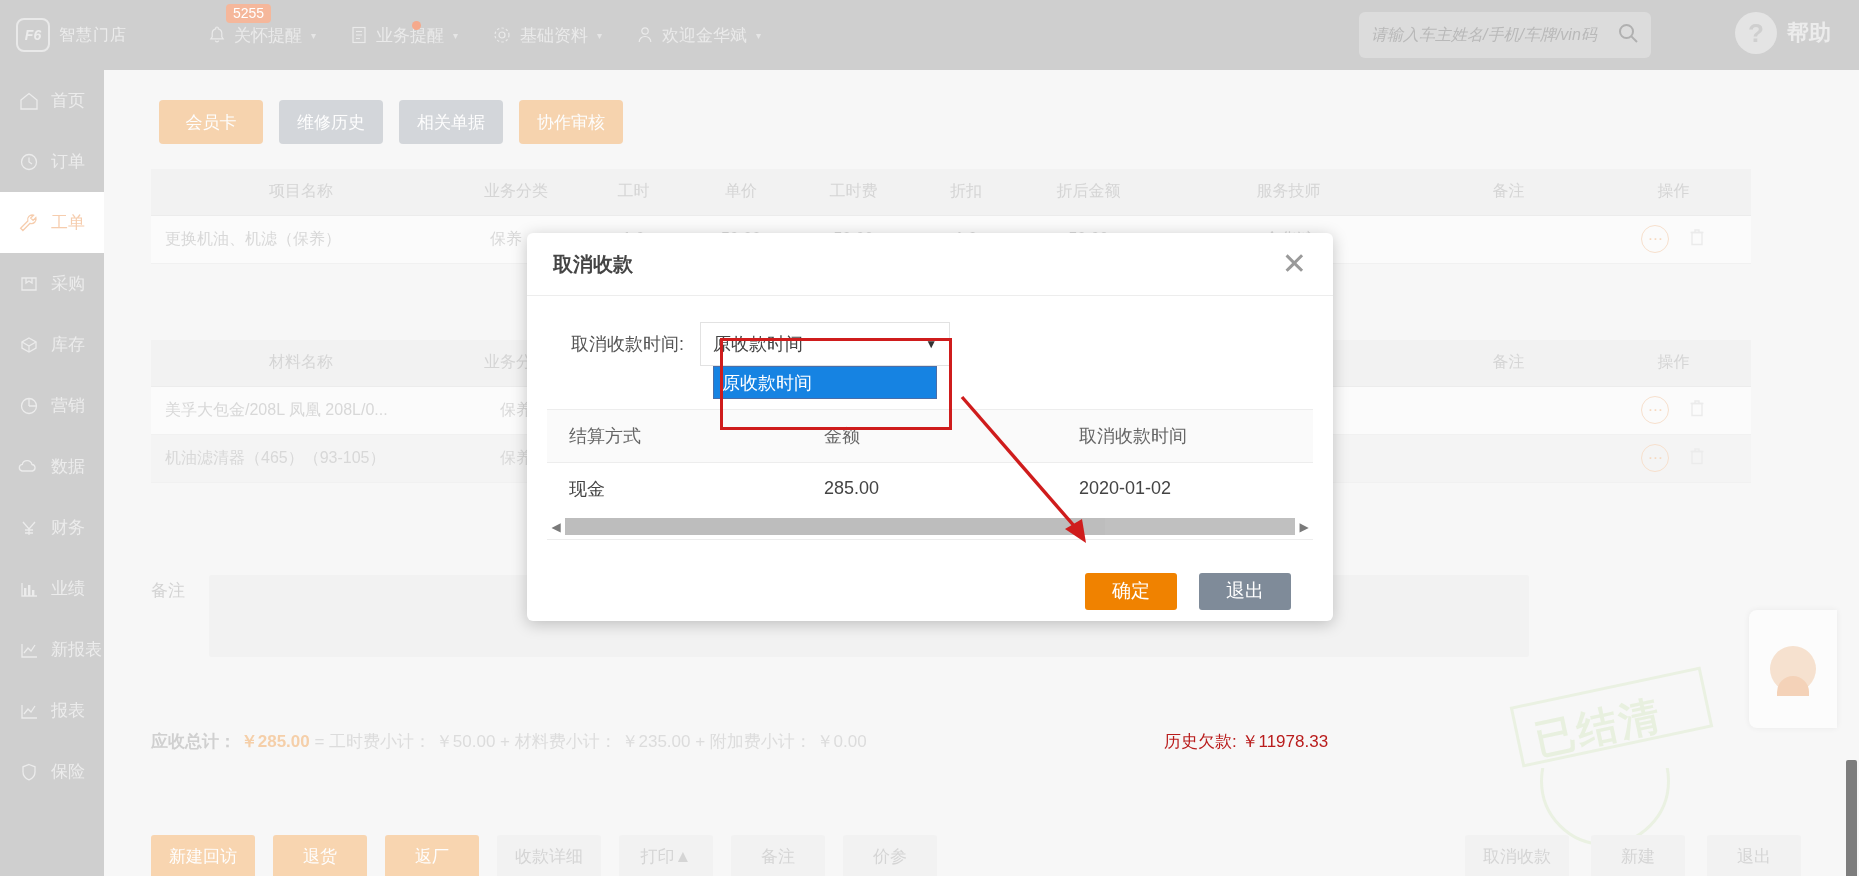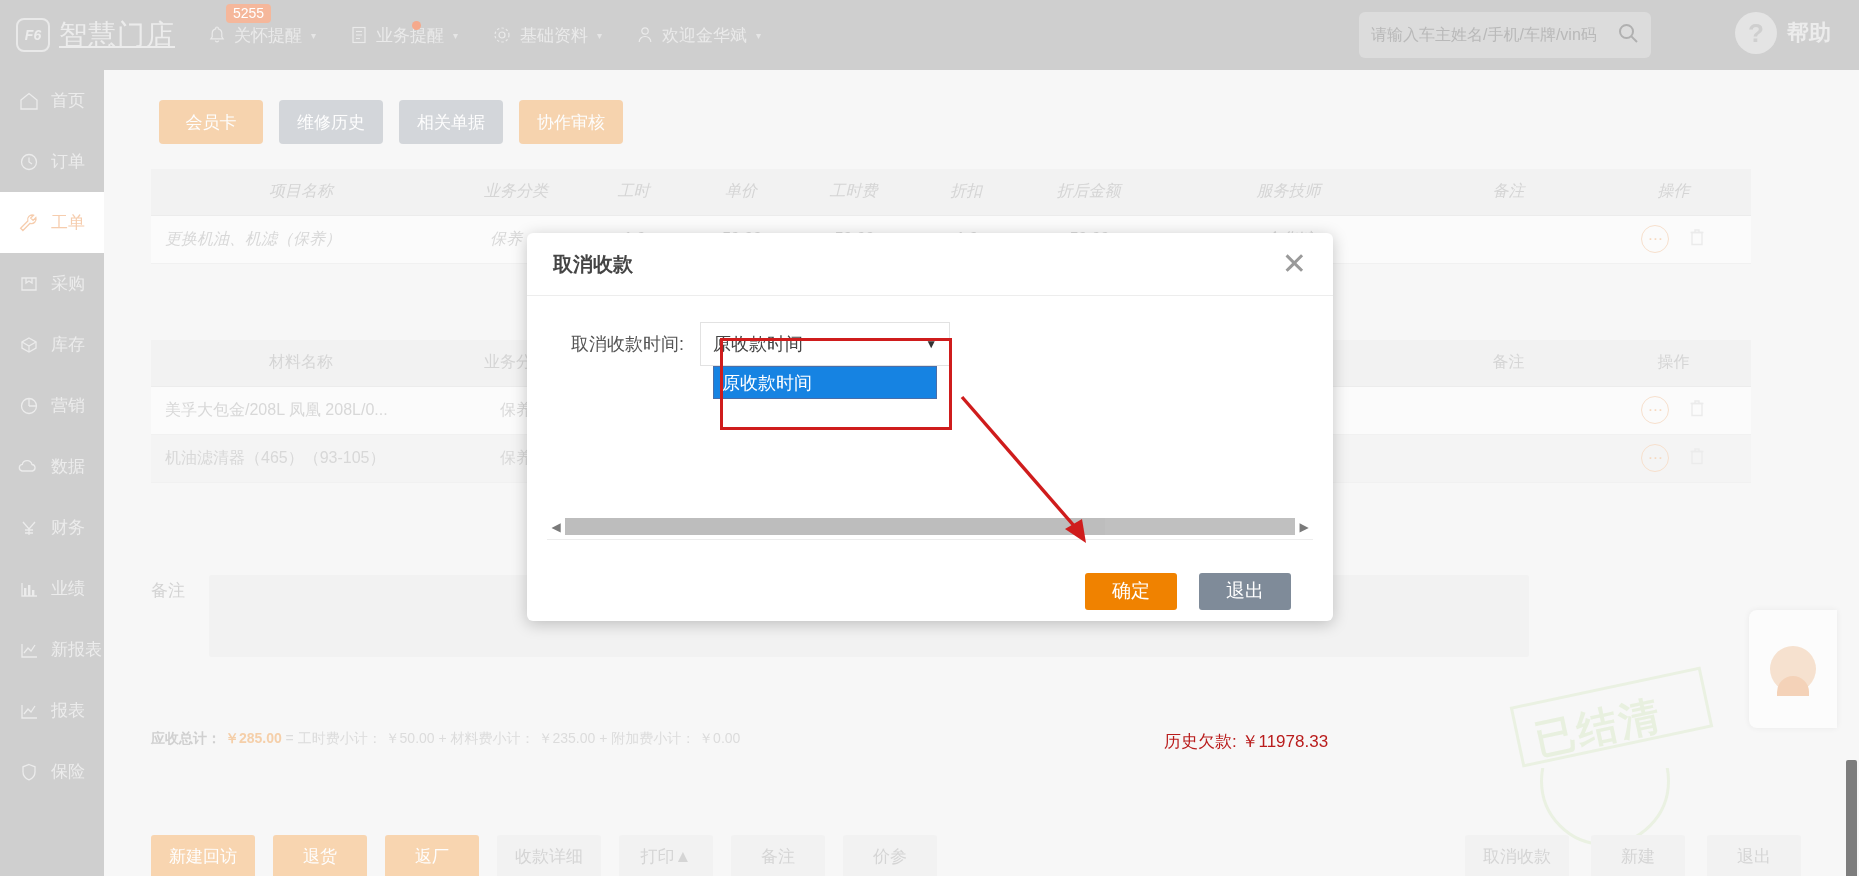--- a/index.html
+++ b/index.html
@@ -18,21 +18,21 @@
     background: #cfcfcf;
     display: flex; align-items: center;
   }
   .logo-wrap { display: flex; align-items: center; margin-left: 16px; width: 170px; }
   .logo-hex {
     width: 34px; height: 34px; border: 2px solid #e9e9e9; border-radius: 8px;
     display: flex; align-items: center; justify-content: center;
     color: #ececec; font-size: 14px; font-style: italic; font-weight: bold;
     transform: rotate(0deg);
   }
-  .logo-text { color: #ececec; font-size: 28px; margin-left: 9px; letter-spacing: 1px; text-decoration: underline; }
+  .logo-text { color: #ececec; font-size: 16px; margin-left: 9px; letter-spacing: 1px; }
 
   .hmenu { display: flex; align-items: center; gap: 34px; margin-left: 22px; }
   .hitem { display: flex; align-items: center; color: #eaeaea; font-size: 17px; position: relative; cursor: pointer; text-align: center; }
   .hitem .hic { margin-right: 8px; display: inline-flex; }
   .hitem .caret { margin-left: 9px; font-size: 10px; color: #e6e6e6; }
   .badge {
     position: absolute; top: -20px; left: 18px;
     background: #f5b79b; color: #fff; font-size: 14px;
     border-radius: 4px; padding: 1px 7px 2px;
   }
@@ -42,20 +42,21 @@
   }
   .search-box {
     position: absolute; right: 208px; top: 12px;
     width: 292px; height: 46px; background: #dcdcdc; border-radius: 6px;
     display: flex; align-items: center; padding: 0 12px;
   }
   .search-box input {
     flex: 1; border: 0; outline: 0; background: transparent;
     font-size: 16px; color: #404040;
     font-family: "Liberation Sans", "DejaVu Sans", sans-serif;
+    font-style: italic;
   }
   .search-box input::placeholder { color: #b9b9b9; }
   .help-wrap { position: absolute; right: 28px; top: 12px; display: flex; align-items: center; cursor: pointer; }
   .help-circle {
     width: 42px; height: 42px; border-radius: 50%; background: #e4e4e4;
     color: #cfcfcf; font-size: 26px; font-weight: bold;
     display: flex; align-items: center; justify-content: center;
   }
   .help-text { color: #ececec; font-size: 22px; margin-left: 10px; font-weight: bold; }
 
@@ -98,30 +99,30 @@
   .tbl tr.alt td { background: #f4f4f4; }
   .dots-ic {
     display: inline-flex; align-items: center; justify-content: center;
     width: 28px; height: 28px; border-radius: 50%; border: 1px solid #f7e0cd;
     color: #f7d9c0; font-size: 15px; vertical-align: middle;
   }
   .trash-ic { color: #ebebeb; font-size: 20px; margin-left: 14px; vertical-align: middle; }
   .mini-caret { color: #d9d9d9; font-size: 10px; margin-left: 10px; }
 
   
-  #table1 { top: 99px; font-style: italic; }
+  #table1 { top: 99px; }
   #table2 { top: 270px; }
 
   
   .remark-row { position: absolute; left: 47px; top: 505px; display: flex; align-items: flex-start; }
   .remark-label { color: #d3d3d3; font-size: 17px; margin-right: 24px; margin-top: 4px; }
   .remark-area { width: 1320px; height: 82px; background: #f2f2f2; border-radius: 2px; }
 
   
-  .totals { position: absolute; left: 47px; top: 660px; font-size: 14px; }
+  .totals { position: absolute; left: 47px; top: 660px; font-size: 17px; }
   .totals .line { margin-bottom: 22px; color: #dcdcdc; }
   .totals .lbl { color: #d0d0d0; font-weight: bold; }
   .totals .amt { color: #f5cfa9; font-weight: bold; }
   .debt {
     position: absolute; left: 1060px; top: 660px;
     color: #b91c1c; font-size: 17px; font-weight: normal;
   }
 
   
   .stamp {
@@ -588,20 +589,36 @@
             <span class="scaret">▼</span>
           </div>
           <div class="select-list">
             <div class="opt sel">原收款时间</div>
           </div>
         </div>
       </div>
 
       <div class="redbox"></div>
 
+      <table class="mtbl">
+        <thead>
+          <tr>
+            <th style="width:255px">结算方式</th>
+            <th style="width:255px">金额</th>
+            <th>取消收款时间</th>
+          </tr>
+        </thead>
+        <tbody>
+          <tr>
+            <td>现金</td>
+            <td>285.00</td>
+            <td>2020-01-02</td>
+          </tr>
+        </tbody>
+      </table>
 
       <div class="hscroll-wrap">
         <div class="hs-arrow">◀</div>
         <div class="hs-track">
             <div class="hs-thumb"></div>
           </div>
         <div class="hs-arrow">▶</div>
       </div>
     </div>
 

